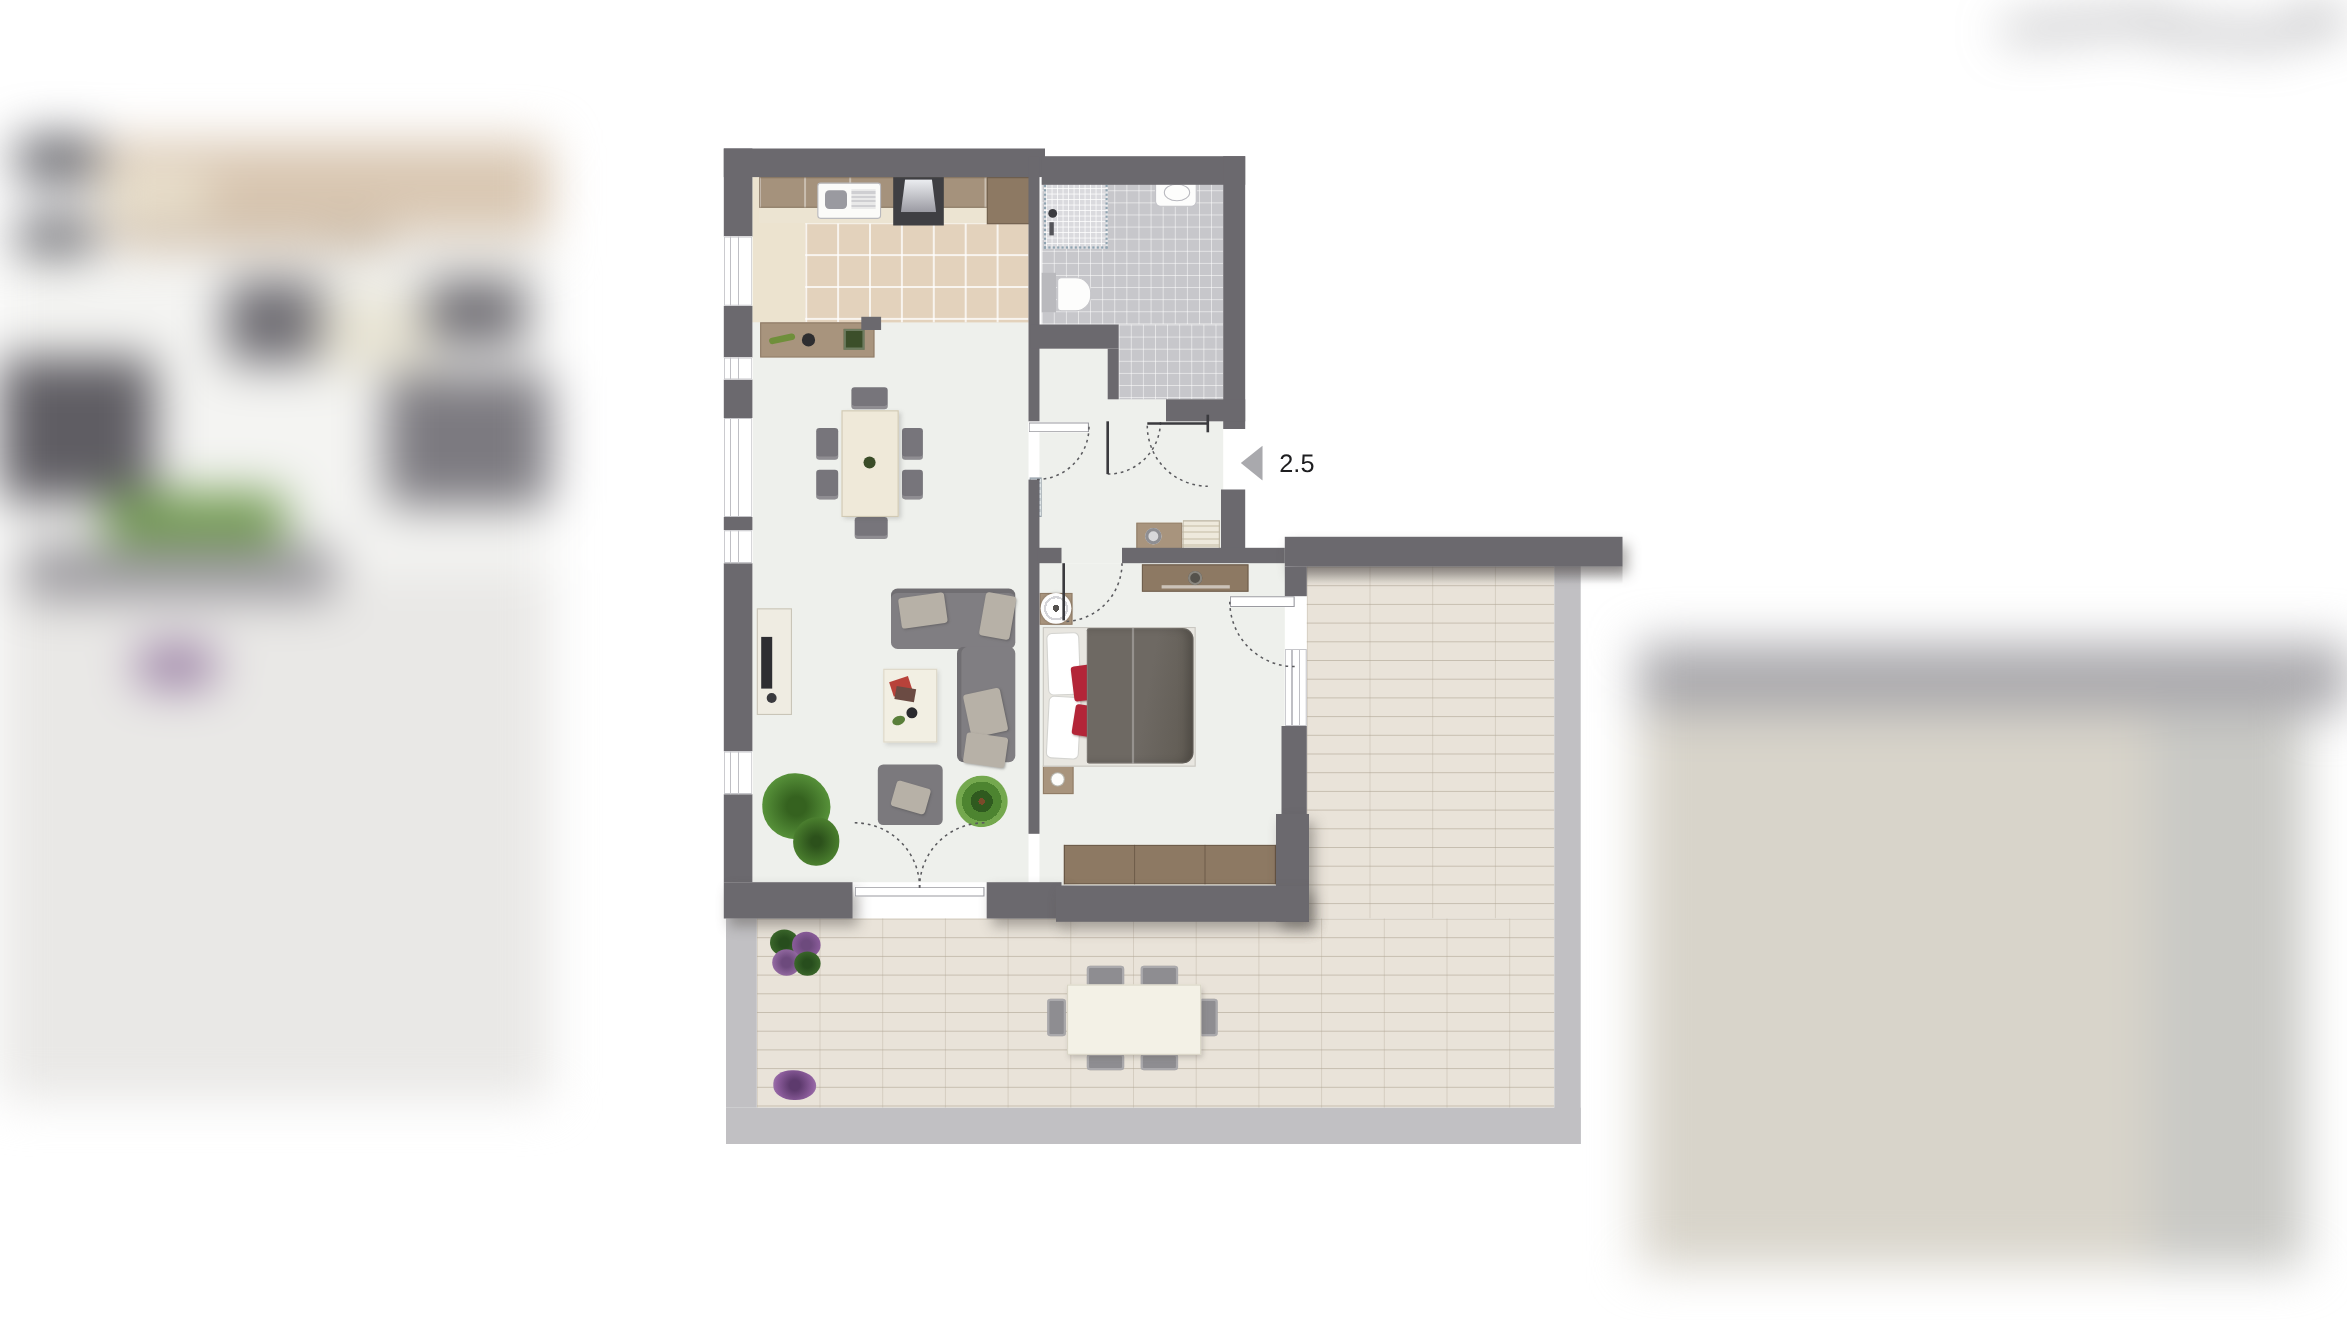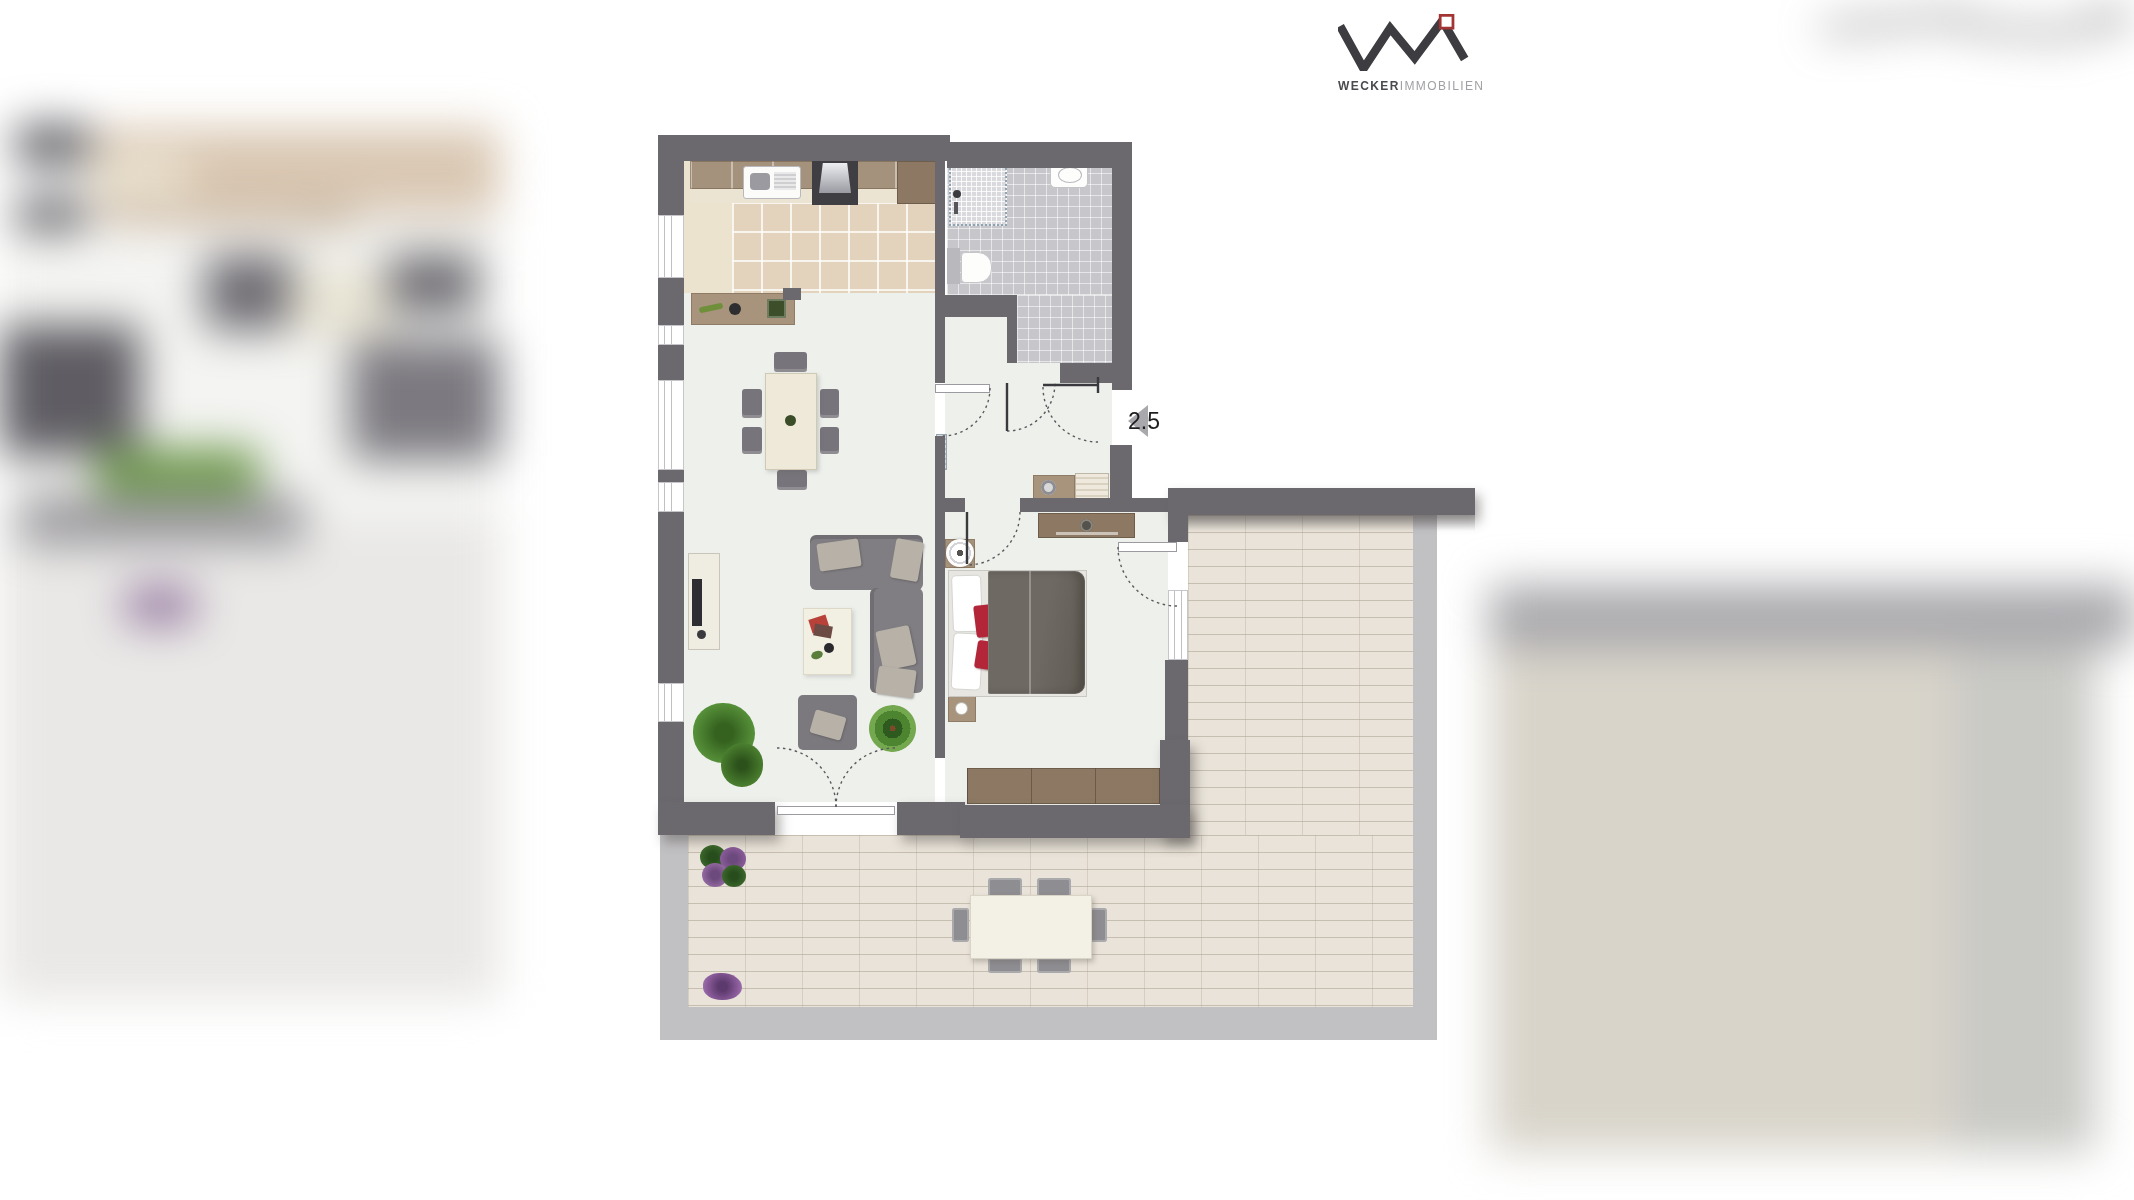--- a/index.html
+++ b/index.html
@@ -83,27 +83,20 @@
 
   <div class="blurpane" style="left:1490px;width:644px;">
     <div class="blob" style="left:330px;top:18px;width:150px;height:9px;background:#6f6f75;transform:rotate(-5deg);"></div>
     <div class="blob" style="left:470px;top:26px;width:120px;height:9px;background:#6f6f75;transform:rotate(4deg);"></div>
     <div class="blob" style="left:588px;top:14px;width:54px;height:12px;background:#6f6f75;transform:rotate(-8deg);"></div>
     <div class="blob" style="left:0;top:585px;width:644px;height:62px;background:#a9a8ac;border-radius:0;"></div>
     <div class="blob" style="left:0;top:647px;width:605px;height:505px;background:#d8d4ca;border-radius:0;"></div>
     <div class="blob" style="left:465px;top:647px;width:140px;height:505px;background:#c9c9c5;border-radius:0;"></div>
   </div>
 
-  <div id="logo">
-    <svg width="132" height="57" viewBox="0 0 124 53">
-      <polyline points="2,11 24,51 49,13 72,41 98,6 119,42" fill="none" stroke="#3c3c41" stroke-width="8" stroke-linejoin="miter"></polyline>
-      <rect x="96" y="1" width="12" height="12" fill="#ffffff" stroke="#a23434" stroke-width="2.6"></rect>
-    </svg>
-    <div class="brand"><span class="b1">WECKER</span><span class="b2">IMMOBILIEN</span></div>
-  </div>
 
   <div id="plan">
 
     <div class="brick" style="left:533px;top:385px;width:225px;height:320px;"></div>
     <div class="brick" style="left:33px;top:705px;width:725px;height:172px;"></div>
     <div class="tborder" style="left:5px;top:705px;width:28px;height:172px;"></div>
     <div class="tborder" style="left:5px;top:877px;width:777px;height:33px;"></div>
     <div class="tborder" style="left:758px;top:373px;width:24px;height:537px;"></div>
     <div style="left:533px;top:385px;width:287px;height:16px;background:linear-gradient(rgba(60,55,60,.35),transparent);"></div>
 
@@ -254,21 +247,21 @@
       </g>
       <g stroke="#3a3a3e" stroke-width="2.4">
         <line x1="352" y1="253" x2="352" y2="301"></line>
         <line x1="312" y1="382" x2="312" y2="434"></line>
         <line x1="388" y1="255" x2="443" y2="255"></line>
         <line x1="443" y1="247" x2="443" y2="263"></line>
       </g>
     </svg>
 
     <div id="ent-arrow" style="left:473px;top:275px;width:20px;height:32px;"></div>
-    <div id="ent-label" style="left:473px;top:278px;">2.5</div>
+    <div id="ent-label" style="left:508px;top:278px;">2.5</div>
 
     <div class="tchair" style="left:333px;top:748px;width:34px;height:19px;"></div>
     <div class="tchair" style="left:382px;top:748px;width:34px;height:19px;"></div>
     <div class="tchair" style="left:333px;top:828px;width:34px;height:15px;"></div>
     <div class="tchair" style="left:382px;top:828px;width:34px;height:15px;"></div>
     <div class="tchair" style="left:297px;top:778px;width:17px;height:34px;"></div>
     <div class="tchair" style="left:435px;top:778px;width:17px;height:34px;"></div>
     <div style="left:315px;top:765px;width:120px;height:62px;background:#f3f1e6;border:1px solid #d9d5c6;box-shadow:2px 3px 5px rgba(100,95,88,.35);"></div>
 
     <div style="left:45px;top:715px;width:48px;height:43px;">

